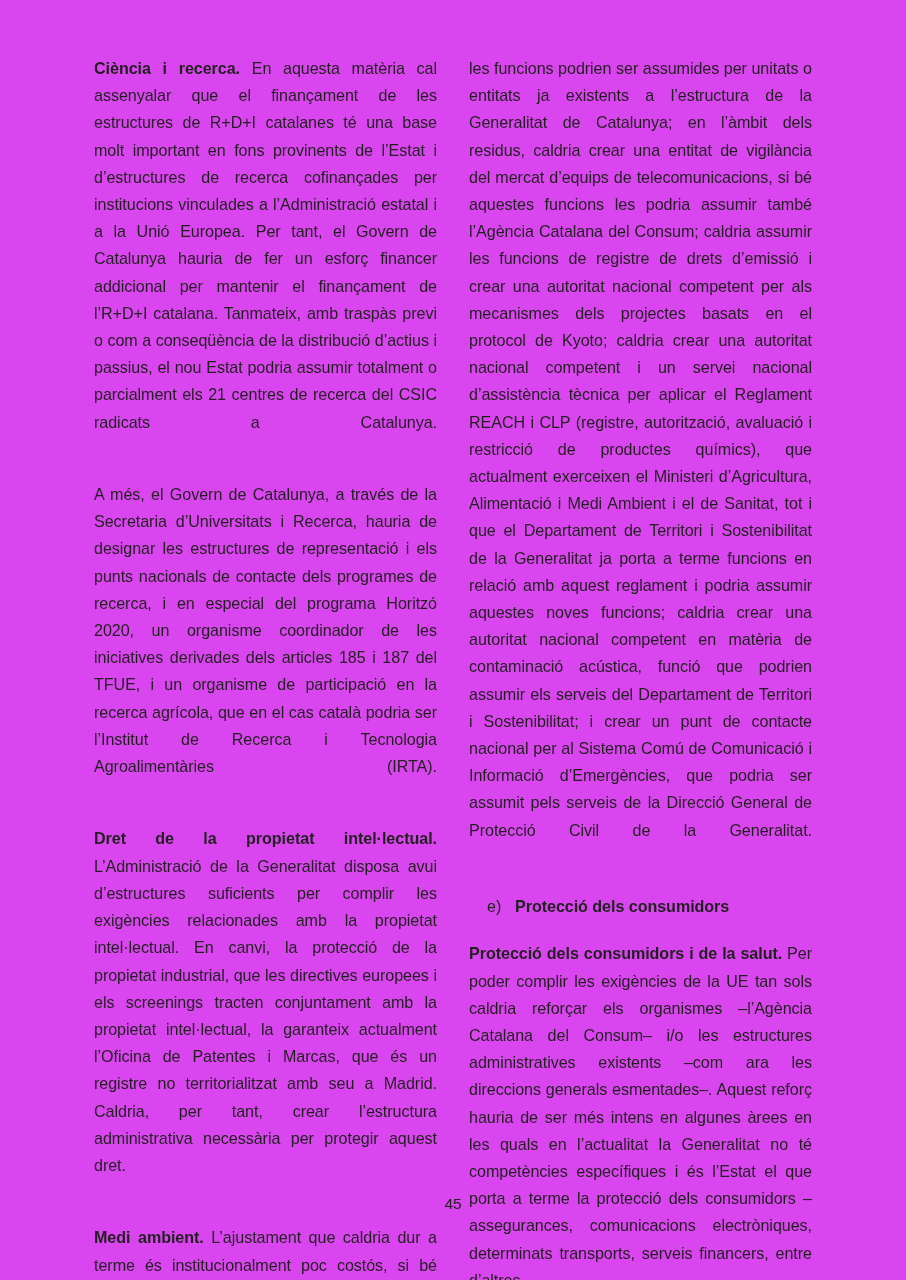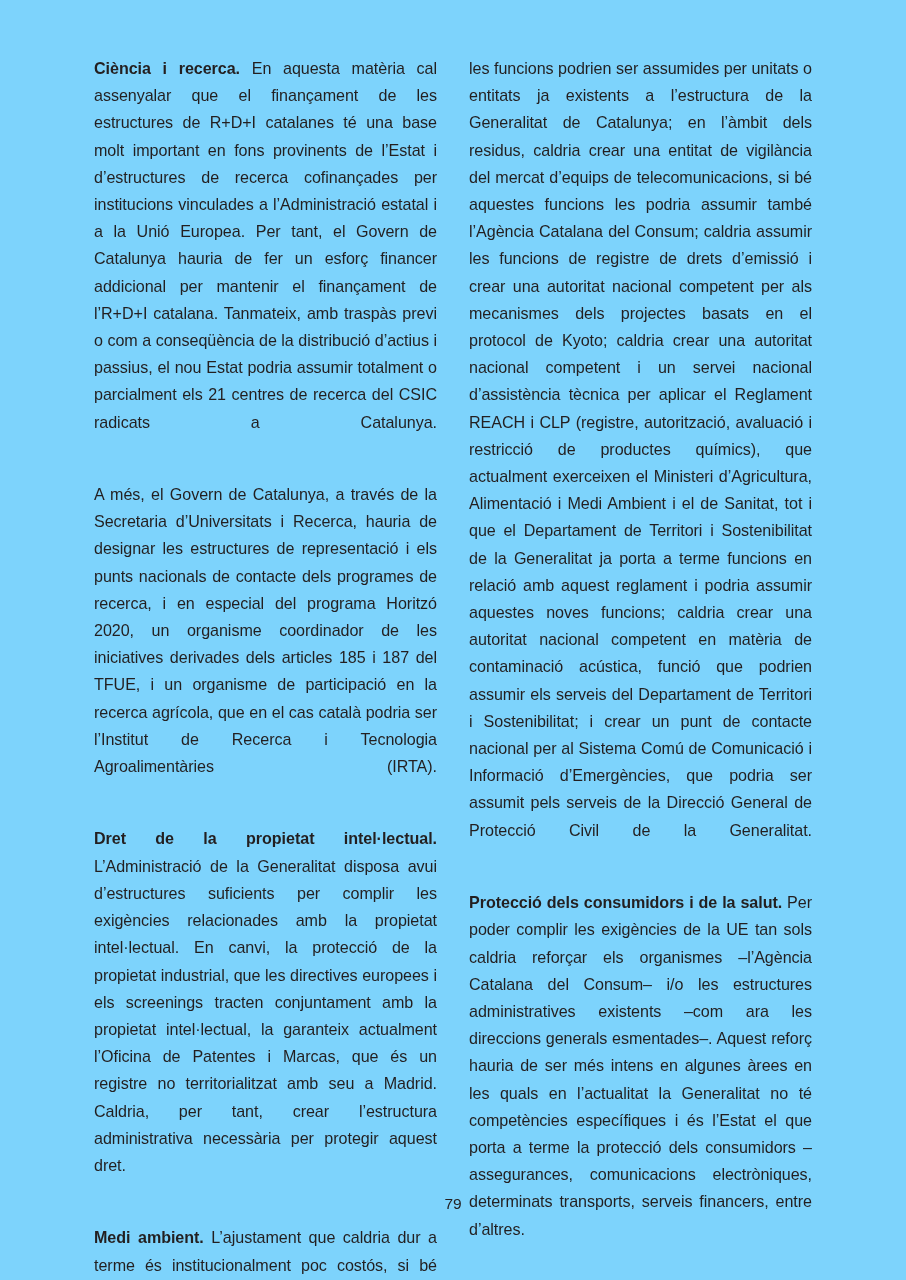--- a/index.html
+++ b/index.html
@@ -14,21 +14,21 @@
     color: #231f20;
     position: relative;
     overflow: hidden;
   }
   #page {
     position: absolute;
     left: 0;
     top: 0;
     width: 906px;
     height: 1280px;
-    background: #7dd3fc;
+    background: #d946ef;
   }
   #columns {
     position: absolute;
     left: 94px;
     top: 55px;
     width: 718px;
     height: 1110px;
     display: flex;
     flex-direction: row;
     justify-content: space-between;
@@ -104,22 +104,23 @@
       <p class="para"><span class="lead">Dret de la propietat intel·lectual.</span><span> L’Administració de la Generalitat disposa avui d’estructures suficients per complir les exigències relacionades amb la propietat intel·lectual. En canvi, la protecció de la propietat industrial, que les directives europees i els </span><span class="ital">screenings</span><span> tracten conjuntament amb la propietat intel·lectual, la garanteix actualment l’Oficina de Patentes i Marcas, que és un registre no territorialitzat amb seu a Madrid. Caldria, per tant, crear l’estructura administrativa necessària per protegir aquest dret.</span></p>
 
       <p class="para"><span class="lead">Medi ambient.</span><span> L’ajustament que caldria dur a terme és institucionalment poc costós, si bé caldria incrementar els recursos humans especialitzats per tal d’assumir noves competències. No obstant això, en alguns casos caldria assumir noves funcions d’autoritat nacional competent que ara realitzen els ministeris estatals. En concret: una autoritat competent per autoritzar i tancar l’activitat extractiva, tot i que</span></p>
 
     </div>
 
     <div class="column">
 
       <p class="para"><span>les funcions podrien ser assumides per unitats o entitats ja existents a l’estructura de la Generalitat de Catalunya; en l’àmbit dels residus, caldria crear una entitat de vigilància del mercat d’equips de telecomunicacions, si bé aquestes funcions les podria assumir també l’Agència Catalana del Consum; caldria assumir les funcions de registre de drets d’emissió i crear una autoritat nacional competent per als mecanismes dels projectes basats en el protocol de Kyoto; caldria crear una autoritat nacional competent i un servei nacional d’assistència tècnica per aplicar el Reglament REACH i CLP (registre, autorització, avaluació i restricció de productes químics), que actualment exerceixen el Ministeri d’Agricultura, Alimentació i Medi Ambient i el de Sanitat, tot i que el Departament de Territori i Sostenibilitat de la Generalitat ja porta a terme funcions en relació amb aquest reglament i podria assumir aquestes noves funcions; caldria crear una autoritat nacional competent en matèria de contaminació acústica, funció que podrien assumir els serveis del Departament de Territori i Sostenibilitat; i crear un punt de contacte nacional per al Sistema Comú de Comunicació i Informació d’Emergències, que podria ser assumit pels serveis de la Direcció General de Protecció Civil de la Generalitat.</span></p>
 
+      <h3 class="section-heading"><span class="marker">e)</span><span>Protecció dels consumidors</span></h3>
 
       <p class="para"><span class="lead">Protecció dels consumidors i de la salut.</span><span> Per poder complir les exigències de la UE tan sols caldria reforçar els organismes –l’Agència Catalana del Consum– i/o les estructures administratives existents –com ara les direccions generals esmentades–. Aquest reforç hauria de ser més intens en algunes àrees en les quals en l’actualitat la Generalitat no té competències específiques i és l’Estat el que porta a terme la protecció dels consumidors – assegurances, comunicacions electròniques, determinats transports, serveis financers, entre d’altres.</span></p>
 
     </div>
 
   </div>
 
-  <div class="folio">79</div>
+  <div class="folio">45</div>
 
 </div>
 
 </body></html>

